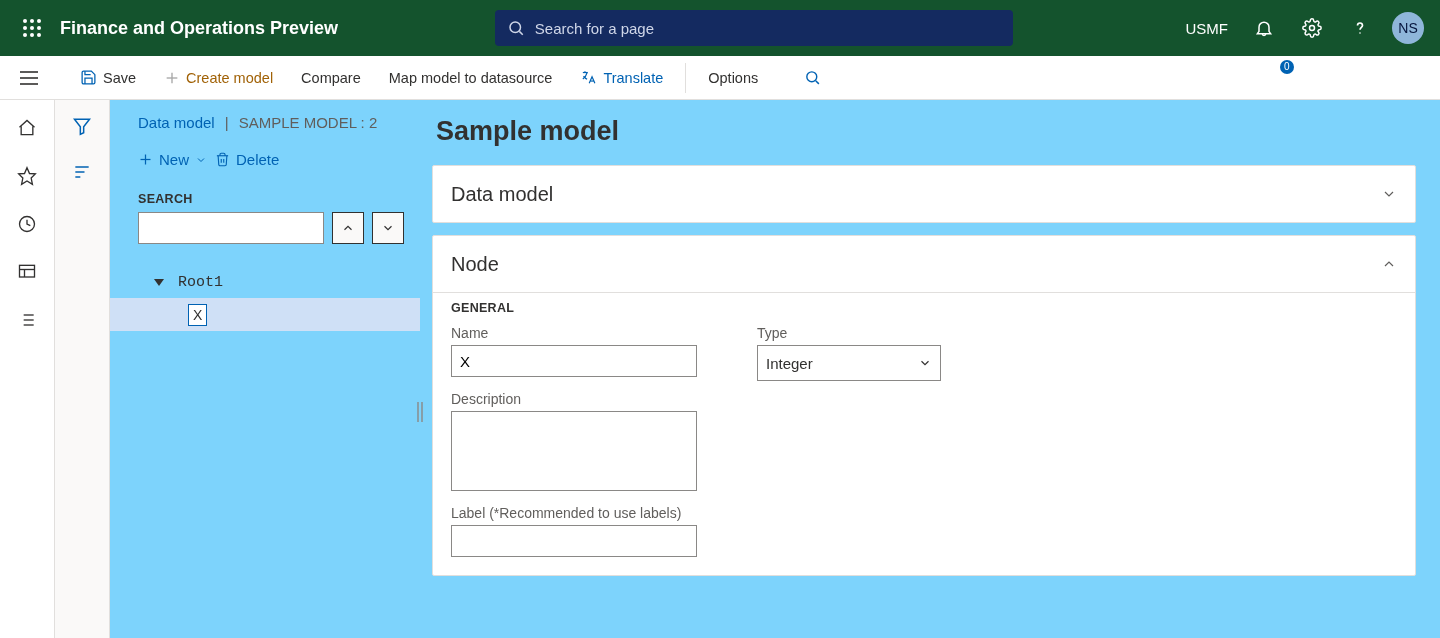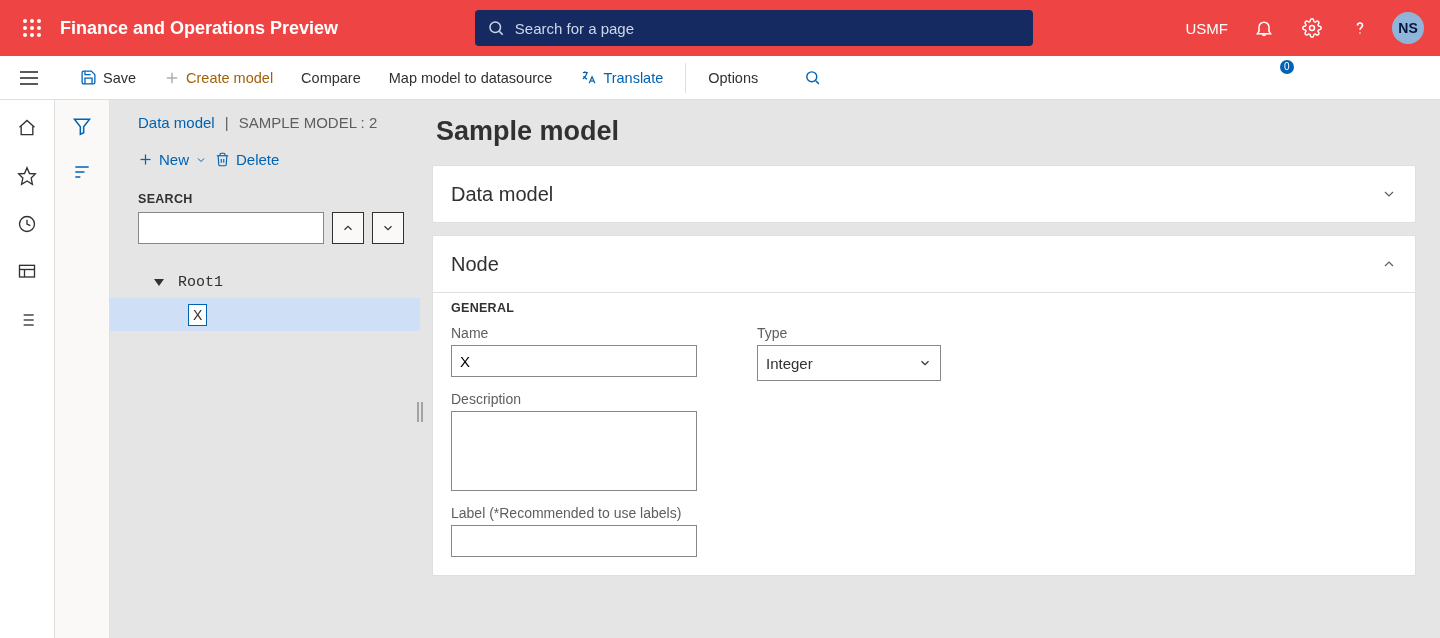--- a/index.html
+++ b/index.html
@@ -1,48 +1,48 @@
 <!DOCTYPE html>
 <html><head>
 <meta charset="utf-8">
 <style>
   * { box-sizing: border-box; margin: 0; padding: 0; }
   html, body { width: 1440px; height: 638px; font-family: "Segoe UI", Arial, sans-serif; font-size: 14px; color: #323130; overflow: hidden; background: #fff; }
 
   
   .shell-header {
     height: 56px; width: 100%;
-    background: #ef4444; color: #fff;
+    background: #14532d; color: #fff;
     display: flex; align-items: center;
     padding: 0 8px;
   }
   .waffle {
     width: 48px; height: 56px; display:flex; align-items:center; justify-content:center;
     cursor: pointer;
   }
   .shell-title { font-size: 18px; font-weight: 600; margin-left: 4px; white-space: nowrap; }
   .searchbar {
     margin-left: auto; margin-right: auto;
-    width: 558px; height: 36px;
+    width: 518px; height: 36px;
     background: #142a60; border-radius: 4px;
     display:flex; align-items:center; padding: 0 12px; color: #cfd6e8;
   }
   .searchbar input {
     background: transparent; border: none; outline: none; color: #fff;
     font-size: 15px; margin-left: 10px; flex:1;
   }
   .searchbar input::placeholder { color: #cfd6e8; }
   .header-right { display:flex; align-items:center; gap: 8px; margin-left: 8px; }
   .company-code { font-size: 15px; padding: 0 8px; cursor:pointer; }
   .hicon { width: 40px; height: 56px; display:flex; align-items:center; justify-content:center; cursor:pointer; }
   .hicon svg { stroke: #fff; }
   .avatar {
     width: 32px; height: 32px; border-radius: 50%; background: #8fb6da;
     display:flex; align-items:center; justify-content:center;
-    color:#06153e; font-weight:700; font-size:14px; margin: 0 8px 0 4px; cursor:pointer;
+    color:#06153e; font-weight:400; font-size:14px; margin: 0 8px 0 4px; cursor:pointer;
   }
 
   
   .action-bar {
     height: 44px; width: 100%;
     border-bottom: 1px solid #e1dfdd;
     display:flex; align-items:center;
     padding-left: 14px;
     background: #fff;
   }
@@ -73,21 +73,21 @@
     background:#fff;
   }
   .nav-ic { width:24px; height:24px; display:flex; align-items:center; justify-content:center; cursor:pointer; }
 
   .filter-rail {
     width: 55px; border-right: 1px solid #e1dfdd;
     display:flex; flex-direction:column; align-items:center; padding-top:14px; gap:22px;
     background:#faf9f8;
   }
 
-  .main { flex:1; display:flex; background:#e5e5e5; position:relative; }
+  .main { flex:1; display:flex; background:#7dd3fc; position:relative; }
 
   
   .tree-pane { width: 310px; padding: 12px 0 0 0; position:relative; }
   .crumbs { display:flex; align-items:center; gap:10px; padding: 2px 0 6px 28px; font-size:15px; }
   .crumb-link { color:#0062b3; cursor:pointer; }
   .crumb-sep, .crumb-cur { color:#605e5c; }
   .tree-toolbar { display:flex; align-items:center; gap:8px; padding: 14px 0 6px 28px; }
   .tree-toolbar .btn { display:flex; align-items:center; gap:6px; color:#0062b3; cursor:pointer; font-size:15px; }
 
   .search-label { font-weight:700; font-size:12.5px; letter-spacing:0.3px; padding: 18px 0 6px 28px; }

